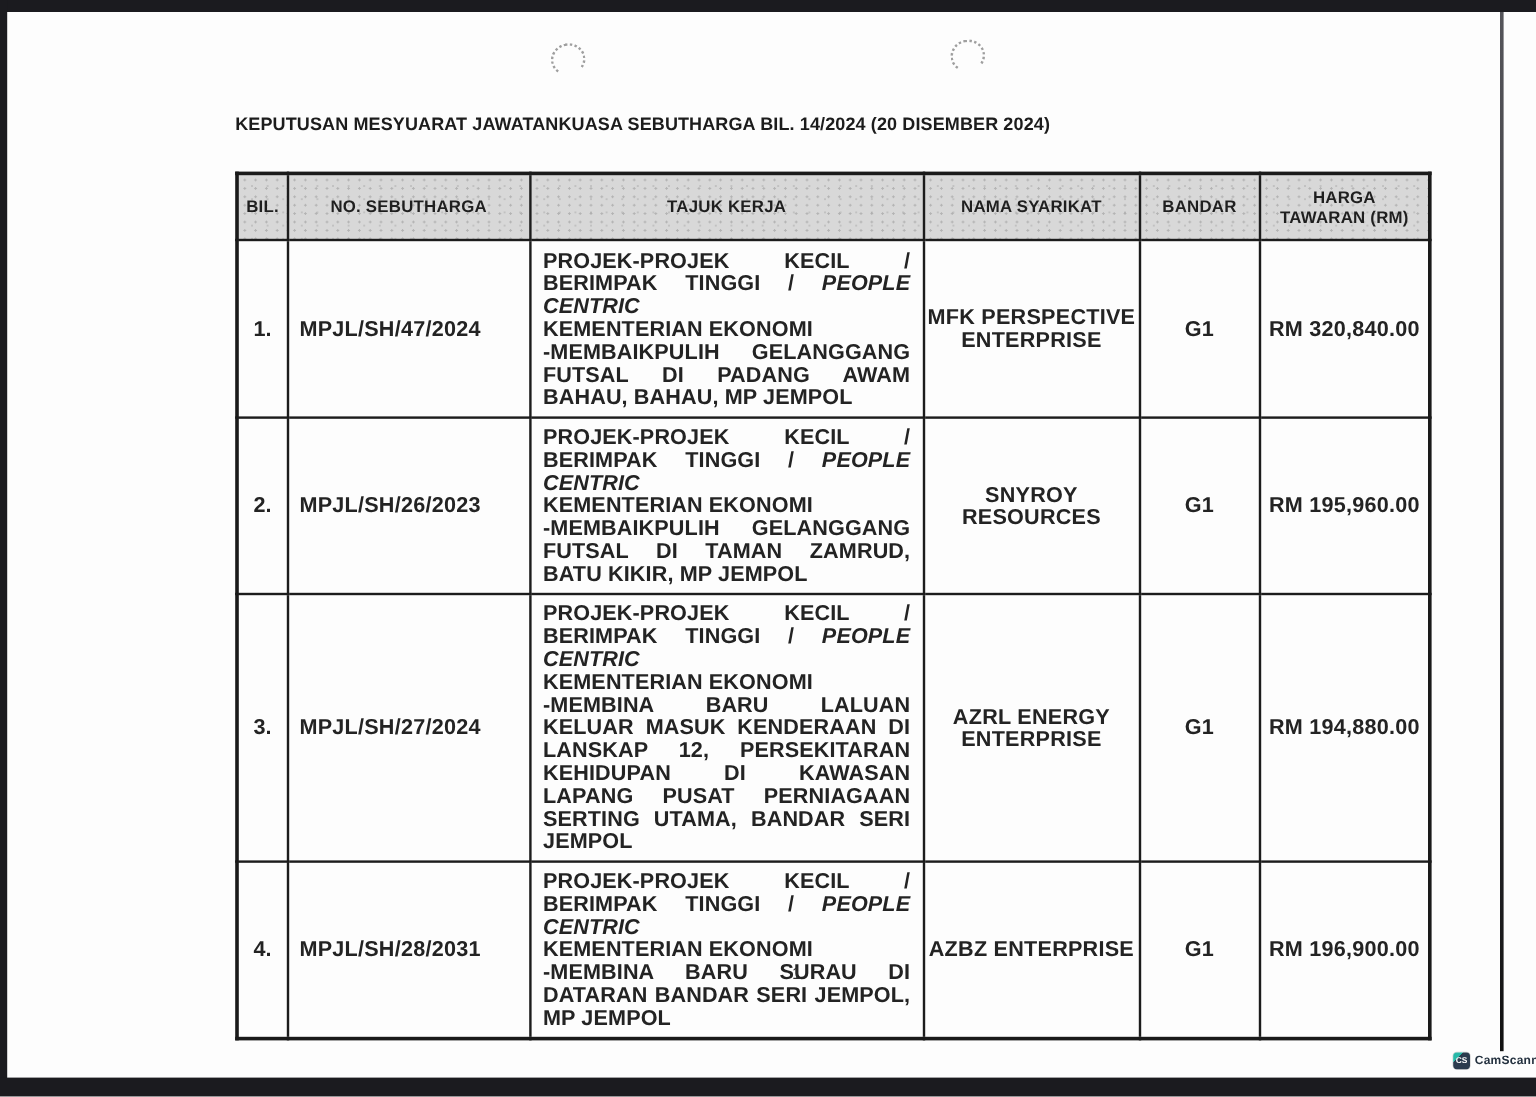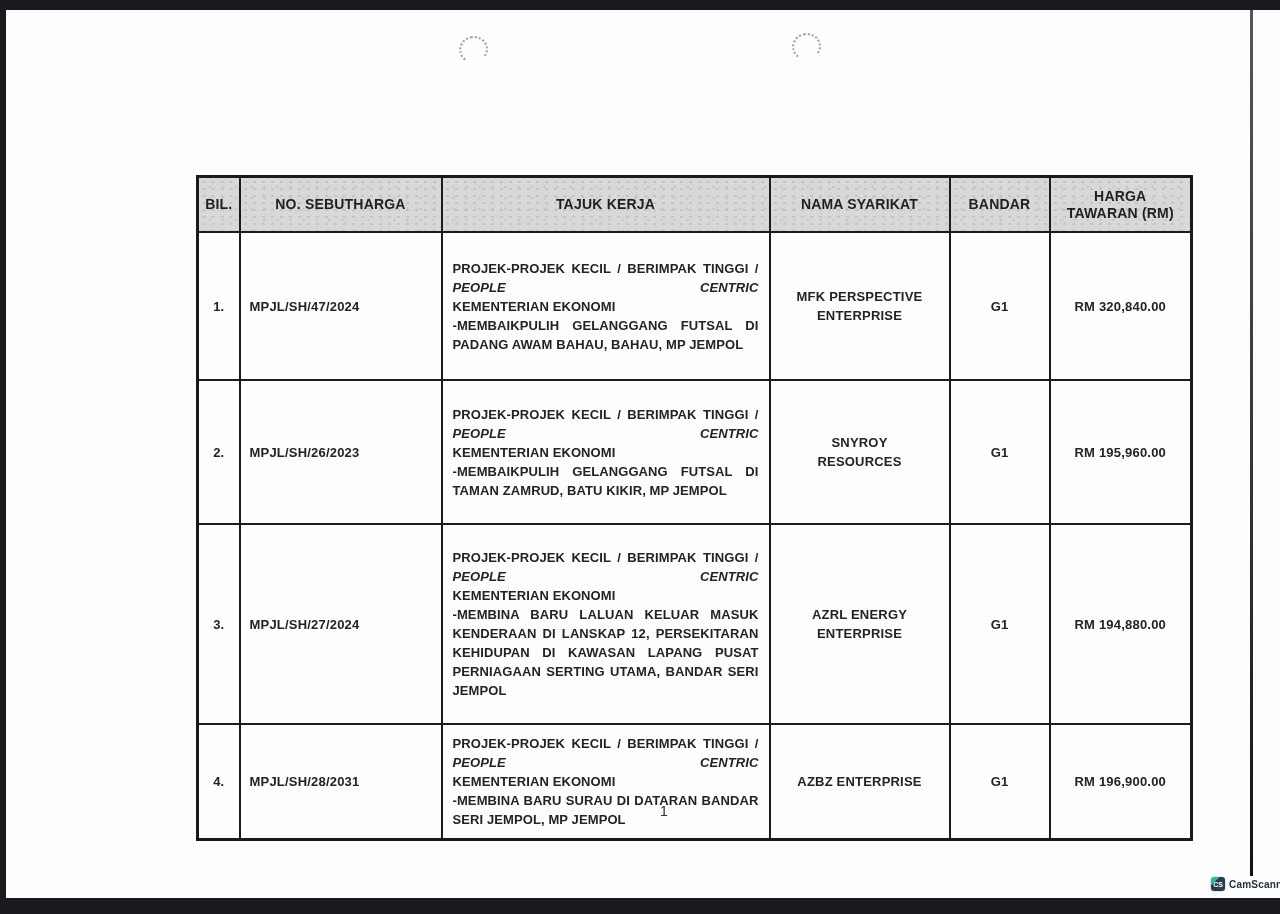--- a/index.html
+++ b/index.html
@@ -28,36 +28,35 @@
   .doc-title {
     position:absolute; left:196px; top:95px; margin:0;
     font-size:15px; font-weight:bold; color:#1c1c1c; letter-spacing:.1px;
     white-space:nowrap;
   }
 
   table.results {
     position:absolute; left:196px; top:143px; width:994px;
     border-collapse:collapse; table-layout:fixed; color:#1f1f1f;
     border:3px solid #1a1a1a;
-    margin-top:32px;
   }
   .results th, .results td { border:2px solid #1c1c1c; }
 
   .results th {
     height:51px; font-size:14px; font-weight:bold; text-align:center;
     vertical-align:middle; white-space:pre-line; line-height:17px; letter-spacing:.2px;
     background-color:#d8d8d8;
     background-image:
       radial-gradient(rgba(110,110,110,.35) 1px, transparent 1.3px),
       radial-gradient(rgba(140,140,140,.30) 1px, transparent 1.3px);
     background-size:9px 7px, 13px 11px;
     background-position:0 0, 4px 3px;
   }
 
-  .results td { font-weight:bold; font-size:13px; vertical-align:middle; color:#232323; }
+  .results td { font-weight:bold; font-size:18px; vertical-align:middle; color:#232323; }
   tr.r0 td { height:134px; }
   tr.r1 td { height:130px; }
   tr.r2 td { height:186px; }
   tr.r3 td { height:101px; }
 
   td.c-bil { text-align:center; }
   td.c-no  { text-align:left; padding-left:9px; letter-spacing:.2px; }
   td.c-tajuk { padding:6px 10px; }
   td.c-tajuk p { margin:0; line-height:19px; letter-spacing:.1px; }
   .jl { text-align:justify; text-align-last:justify; }
@@ -89,20 +88,21 @@
 <body>
 
 <div class="scan">
 
   <div class="bar-top"></div>
   <div class="edge-left"></div>
   <div class="edge-right-line"></div>
   <div class="punch-hole hole-1"></div>
   <div class="punch-hole hole-2"></div>
 
+  <h1 class="doc-title">KEPUTUSAN MESYUARAT JAWATANKUASA SEBUTHARGA BIL. 14/2024 (20 DISEMBER 2024)</h1>
 
   <table class="results">
     <colgroup>
       <col style="width:42px">
         <col style="width:202px">
         <col style="width:328px">
       <col style="width:180px">
         <col style="width:100px">
         <col style="width:142px">
     </colgroup>

